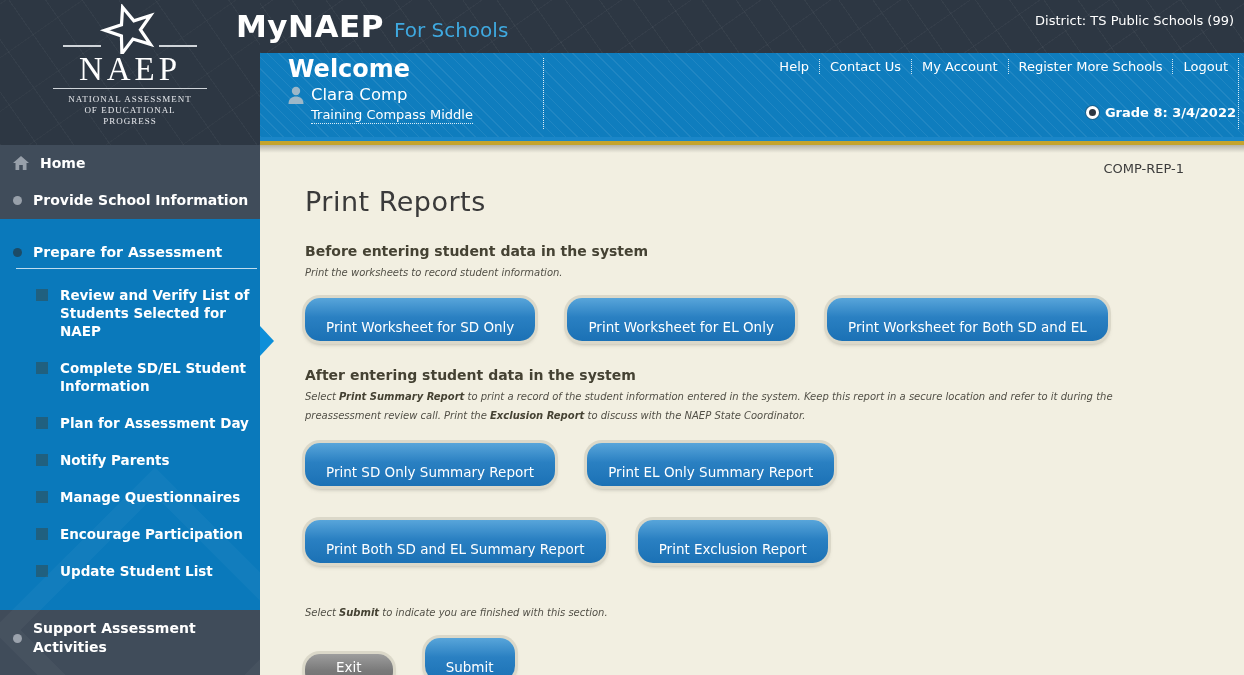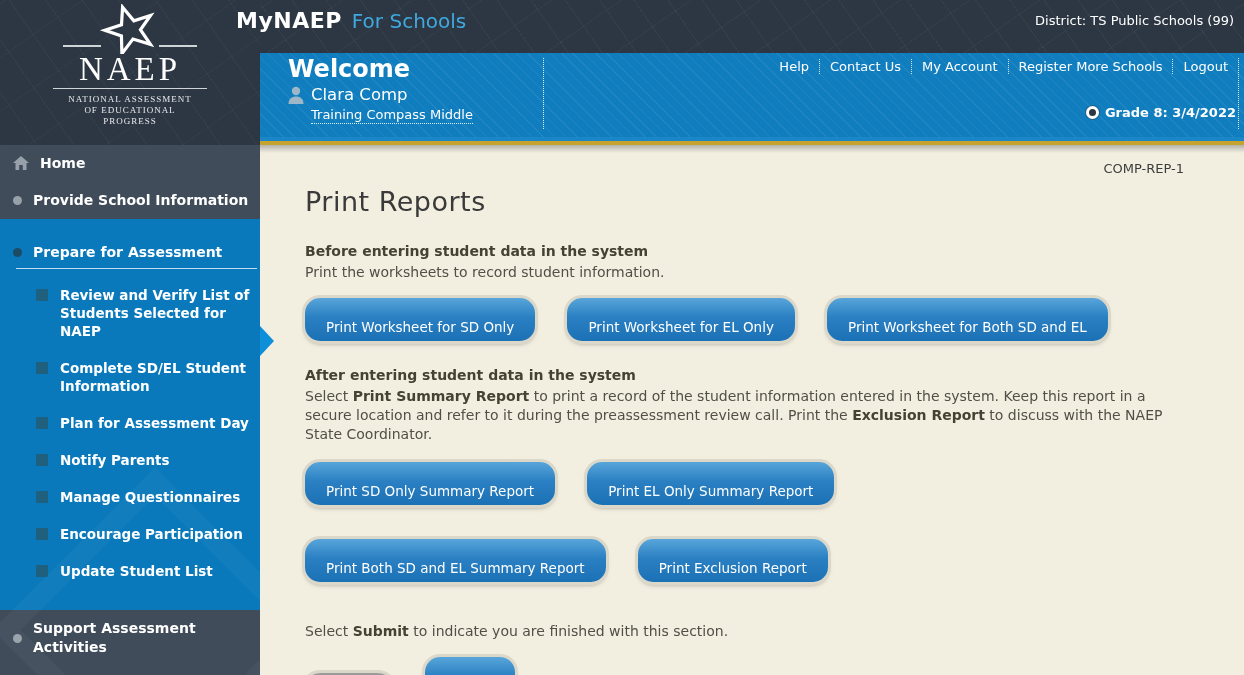--- a/index.html
+++ b/index.html
@@ -33,21 +33,21 @@
   .sq{width:12px;height:12px;background:#20607f;flex:none;margin-top:3px;}
   .active-wedge{position:absolute;left:260px;top:326px;width:0;height:0;
     border-left:14px solid #0d8fd9;border-top:15px solid transparent;border-bottom:15px solid transparent;}
   
   .topband{
     position:absolute;left:260px;top:0;width:984px;height:53px;background:#2d3743;
     background-image:repeating-linear-gradient(55deg,rgba(255,255,255,0.04) 0 1px,transparent 1px 28px),
                      repeating-linear-gradient(-35deg,rgba(255,255,255,0.03) 0 1px,transparent 1px 40px);
   }
   .brand{position:absolute;left:-24px;top:8px;white-space:nowrap;}
-  .brand-title{color:#ffffff;font-size:22px;font-weight:bold;letter-spacing:0.5px;}
+  .brand-title{color:#ffffff;font-size:31px;font-weight:bold;letter-spacing:0.5px;}
   .brand-sub{color:#3fa9e0;font-size:20px;margin-left:10px;}
   .district{position:absolute;top:13px;right:10px;color:#ffffff;font-size:13px;}
   .bluebar{
     position:absolute;left:260px;top:53px;width:984px;height:84px;background:#0f7dbe;
     background-image:repeating-linear-gradient(45deg,rgba(255,255,255,0.07) 0 1px,transparent 1px 8px);
   }
   .bluestrip{position:absolute;left:260px;top:137px;width:984px;height:4px;background:#1a86c8;}
   .goldline{position:absolute;left:260px;top:141px;width:984px;height:4px;background:#c4a42e;}
   .vdiv{position:absolute;top:5px;bottom:8px;border-left:1px dotted rgba(255,255,255,0.85);}
   .welcome-block{position:absolute;left:28px;top:4px;color:#fff;}
@@ -61,21 +61,21 @@
   .topnav a + a{border-left:1px dotted rgba(255,255,255,0.8);}
   .grade-row{position:absolute;top:52px;right:8px;display:flex;align-items:center;gap:6px;color:#fff;font-size:13px;font-weight:bold;}
   .radio-ic{width:7px;height:7px;border-radius:50%;background:#2d3743;border:3px solid #ffffff;box-shadow:0 0 0 1px rgba(45,55,67,0.4);}
   
   .content{position:absolute;left:260px;top:145px;width:984px;height:530px;box-sizing:border-box;padding:0 60px 0 45px;}
   .content::before{content:"";position:absolute;left:0;top:0;width:984px;height:8px;
     background:linear-gradient(#b5b3aa,#f2efe1);}
   .page-code{padding-top:16px;text-align:right;font-size:13px;color:#3c3c3c;}
   h1.page-title{margin:10px 0 0;font-size:27px;font-weight:400;color:#3a3a3a;letter-spacing:0.5px;}
   .sec-h{margin-top:25px;font-size:14px;font-weight:bold;color:#454233;line-height:19px;}
-  .body-text{margin-top:2px;font-size:14px;color:#514f46;line-height:19px;max-width:872px;}
+  .body-text{margin-top:2px;font-size:10px;color:#514f46;line-height:19px;max-width:872px;font-style:italic;}
   .body-text b{color:#454233;}
   .btn-row{margin-top:16px;white-space:nowrap;}
   .btn{
     display:inline-block;border:0;border-radius:15px;padding:21px 21px 6px;
     font-family:"DejaVu Sans","Liberation Sans",sans-serif;font-size:13.5px;color:#ffffff;
     background:linear-gradient(#58a5da,#2a80c2 45%,#1b71b5);
     box-shadow:0 0 0 3px #dbd8c9,0 3px 4px rgba(110,108,96,0.55);
     cursor:pointer;
   }
   .btn + .btn{margin-left:27px;}

